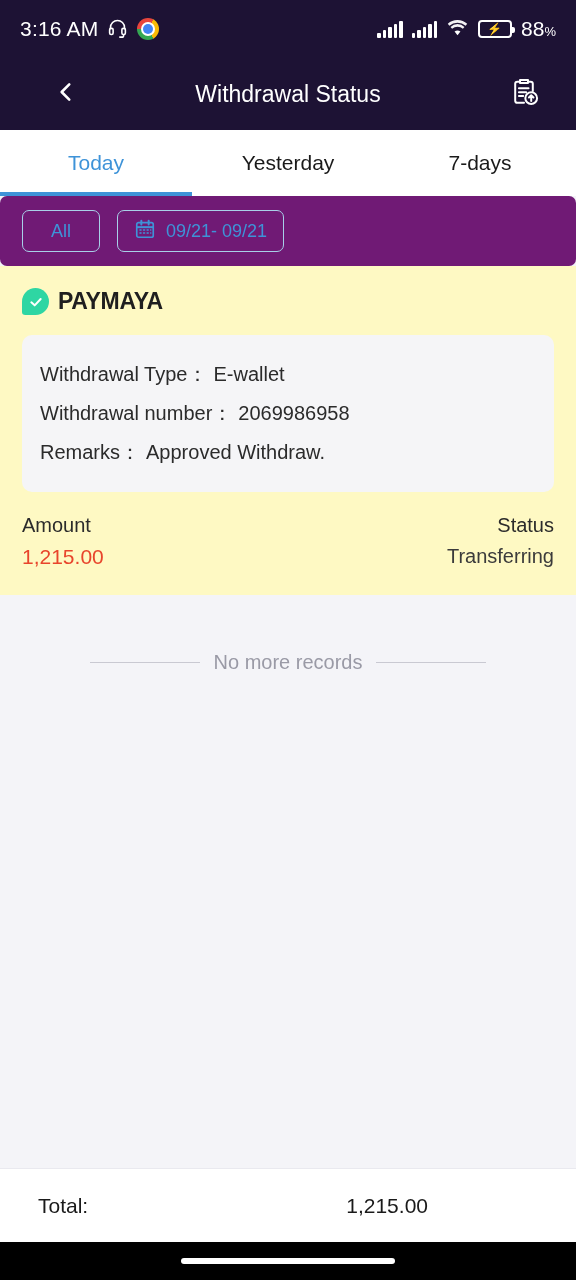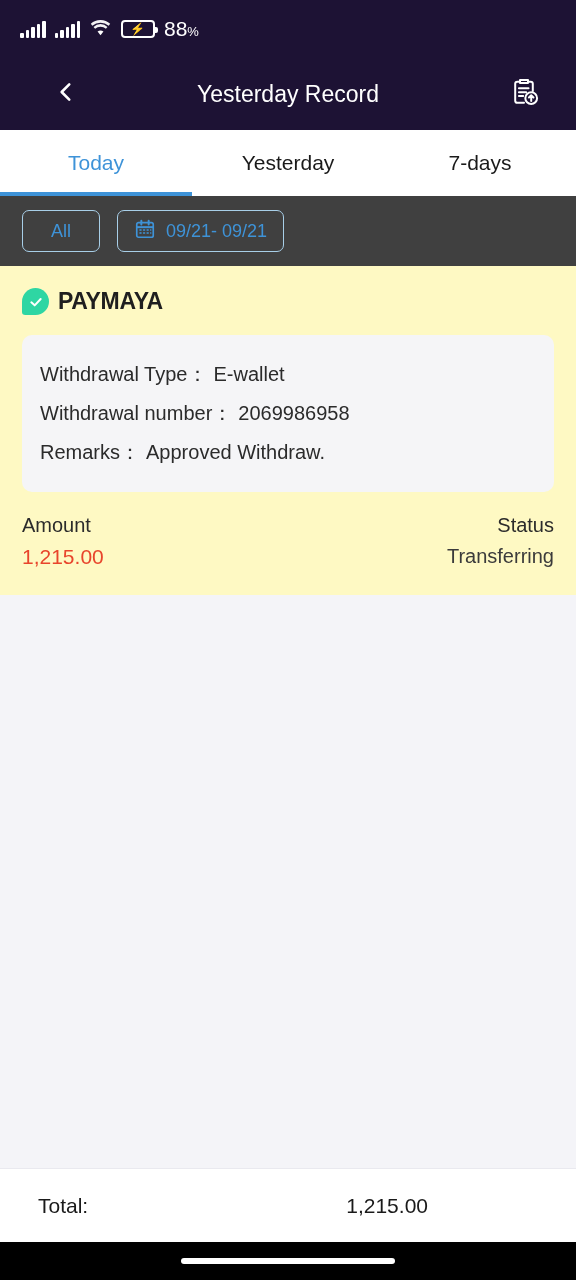--- a/index.html
+++ b/index.html
@@ -63,22 +63,22 @@
 
   
   .tabs { display:flex; background:#ffffff; height:66px; flex:0 0 auto; }
   .tab { flex:1; display:flex; align-items:center; justify-content:center;
          font-size:21px; color:#1a1a1a; position:relative; }
   .tab.active { color:#3e93d8; }
   .tab.active::after { content:""; position:absolute; left:0; right:0; bottom:0;
                        height:4px; background:#3e93d8; }
 
   
-  .filters { background:#404040; height:70px; display:flex; align-items:center;
-             gap:17px; padding:0 22px; flex:0 0 auto; }
+  .filters { background:#701a75; height:70px; display:flex; align-items:center;
+             gap:17px; padding:0 22px; flex:0 0 auto;border-radius:7px; }
   .chip { border:1px solid #a8cfe8; border-radius:7px; height:42px;
           display:flex; align-items:center; justify-content:center;
           color:#3e93d8; font-size:18px; background:transparent; }
   .chip-all { width:78px; }
   .chip-date { padding:0 16px; gap:10px; }
 
   
   .content { flex:1 1 auto; background:#f4f4f8; overflow:hidden; position:relative; }
 
   .record-card { background:#fef9c3; padding:22px 22px 26px 22px; }
@@ -119,20 +119,32 @@
   .gesturebar { height:38px; background:#000000; display:flex; align-items:center;
                 justify-content:center; flex:0 0 auto; }
   .gesture-pill { width:214px; height:6px; background:#ffffff; border-radius:3px; }
 </style>
 </head>
 <body>
 
 <div class="phone">
 
   <div class="statusbar">
+    <div class="sb-left">
+      <span class="sb-time">3:16 AM</span>
+      <span class="ic">
+        <svg width="21" height="21" viewBox="0 0 24 24" fill="none" stroke="#ffffff" stroke-width="1.8">
+          <path d="M4 14v-2a8 8 0 0 1 16 0v2"></path>
+          <rect x="3" y="13" width="4" height="7" rx="1.6"></rect>
+          <rect x="17" y="13" width="4" height="7" rx="1.6"></rect>
+          <path d="M19 20v1a2 2 0 0 1-2 2h-3"></path>
+        </svg>
+      </span>
+      <span class="chrome"></span>
+    </div>
     <div class="sb-right">
       <span class="bars">
         <i></i>
           <i></i>
           <i></i>
           <i></i>
           <i></i>
       </span>
       <span class="bars">
         <i></i>
@@ -157,21 +169,21 @@
   </div>
 
   <div class="appbar">
     <div class="back-btn">
       <span>
         <svg width="26" height="26" viewBox="0 0 24 24" fill="none" stroke="#ffffff" stroke-width="2.4" stroke-linecap="round" stroke-linejoin="round">
           <polyline points="15 5 8 12 15 19"></polyline>
         </svg>
       </span>
     </div>
-    <div class="appbar-title">Yesterday Record</div>
+    <div class="appbar-title">Withdrawal Status</div>
     <div class="export-btn">
       <span>
         <svg width="32" height="32" viewBox="0 0 24 24" fill="none" stroke="#ffffff" stroke-width="1.5" stroke-linecap="round" stroke-linejoin="round">
           <path d="M9 3h6v2.2H9z"></path>
           <path d="M15 4.3h2a1.6 1.6 0 0 1 1.6 1.6v5.4"></path>
           <path d="M9 4.3H7A1.6 1.6 0 0 0 5.4 5.9v12.6A1.6 1.6 0 0 0 7 20.1h5"></path>
           <path d="M8.2 9.2h7.2M8.2 12.1h5.4M8.2 15h3.2"></path>
           <circle cx="17.4" cy="16.6" r="4.4"></circle>
           <path d="M17.4 18.8v-4.4M15.7 16.1l1.7-1.7 1.7 1.7"></path>
         </svg>
@@ -239,20 +251,25 @@
           <span class="amt-label">Amount</span>
           <span class="amt-value">1,215.00</span>
         </div>
         <div class="amt-col right">
           <span class="amt-label">Status</span>
           <span class="status-value">Transferring</span>
         </div>
       </div>
     </div>
 
+    <div class="nomore">
+      <span class="line"></span>
+      <span class="txt">No more records</span>
+      <span class="line"></span>
+    </div>
 
   </div>
 
   <div class="footer">
     <span class="footer-label">Total:</span>
     <span class="footer-value">1,215.00</span>
   </div>
 
   <div class="gesturebar">
     <span class="gesture-pill"></span>

